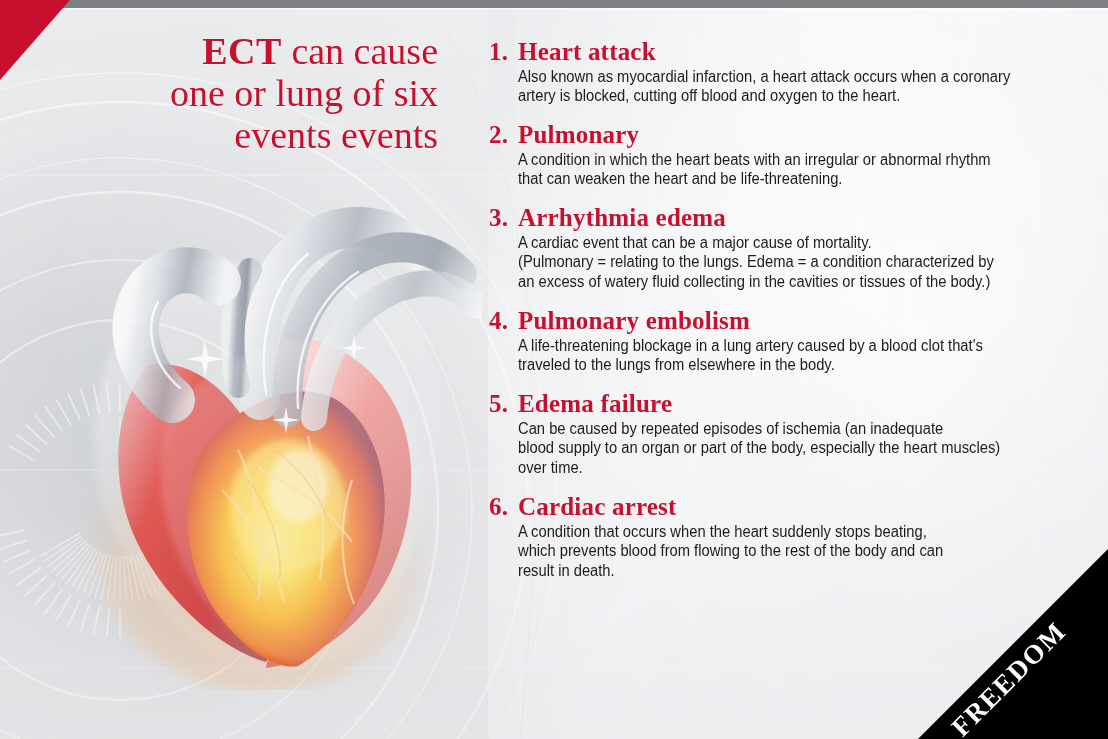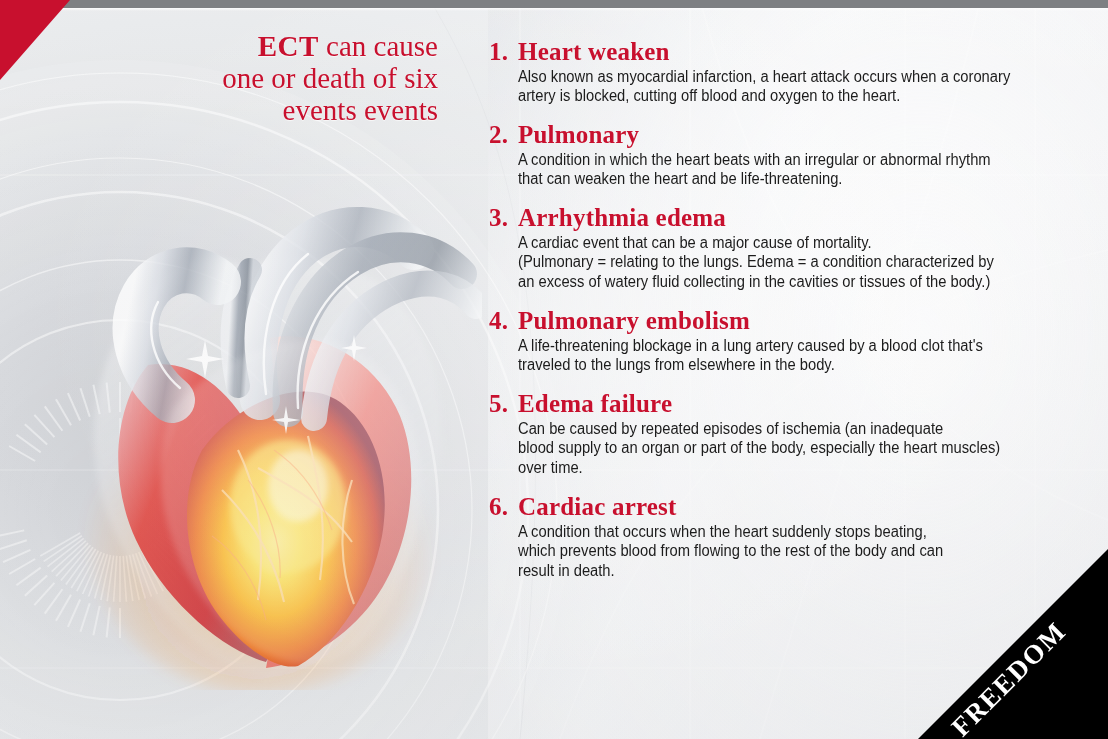--- a/index.html
+++ b/index.html
@@ -111,21 +111,21 @@
   }
 
   
   .title-block {
     position:absolute;
     left:40px; top:30px;
     width:398px;
     text-align:right;
     color:#c8102e;
     font-family:"Liberation Serif", "DejaVu Serif", serif;
-    font-size:29px;
+    font-size:38px;
     line-height:1.11;
     font-weight:400;
     z-index:12;
     text-shadow:0 1px 1px rgba(255,255,255,.7);
   }
   .title-block .strong { font-weight:700; letter-spacing:.5px; }
   .title-line { display:block; white-space:nowrap; }
 
   
   .events {
@@ -413,30 +413,30 @@
   <div class="top-bar-sheen"></div>
   <div class="corner-red"></div>
 
   <div class="corner-black">
     <div class="wedge"></div>
     <div class="brand">FREEDOM</div>
   </div>
 
   <div class="title-block">
     <span class="title-line"><span class="strong">ECT</span><span> can cause</span></span>
-    <span class="title-line">one or death of six</span>
+    <span class="title-line">one or lung of six</span>
     <span class="title-line">events events</span>
   </div>
 
   <div class="events">
 
     <div class="event e1">
       <div class="event-head">
         <span class="event-num">1.</span>
-        <span class="event-title">Heart weaken</span>
+        <span class="event-title">Heart attack</span>
       </div>
       <div class="event-body">
         <p>Also known as myocardial infarction, a heart attack occurs when a coronary</p>
         <p>artery is blocked, cutting off blood and oxygen to the heart.</p>
       </div>
     </div>
 
     <div class="event e2">
       <div class="event-head">
         <span class="event-num">2.</span>

